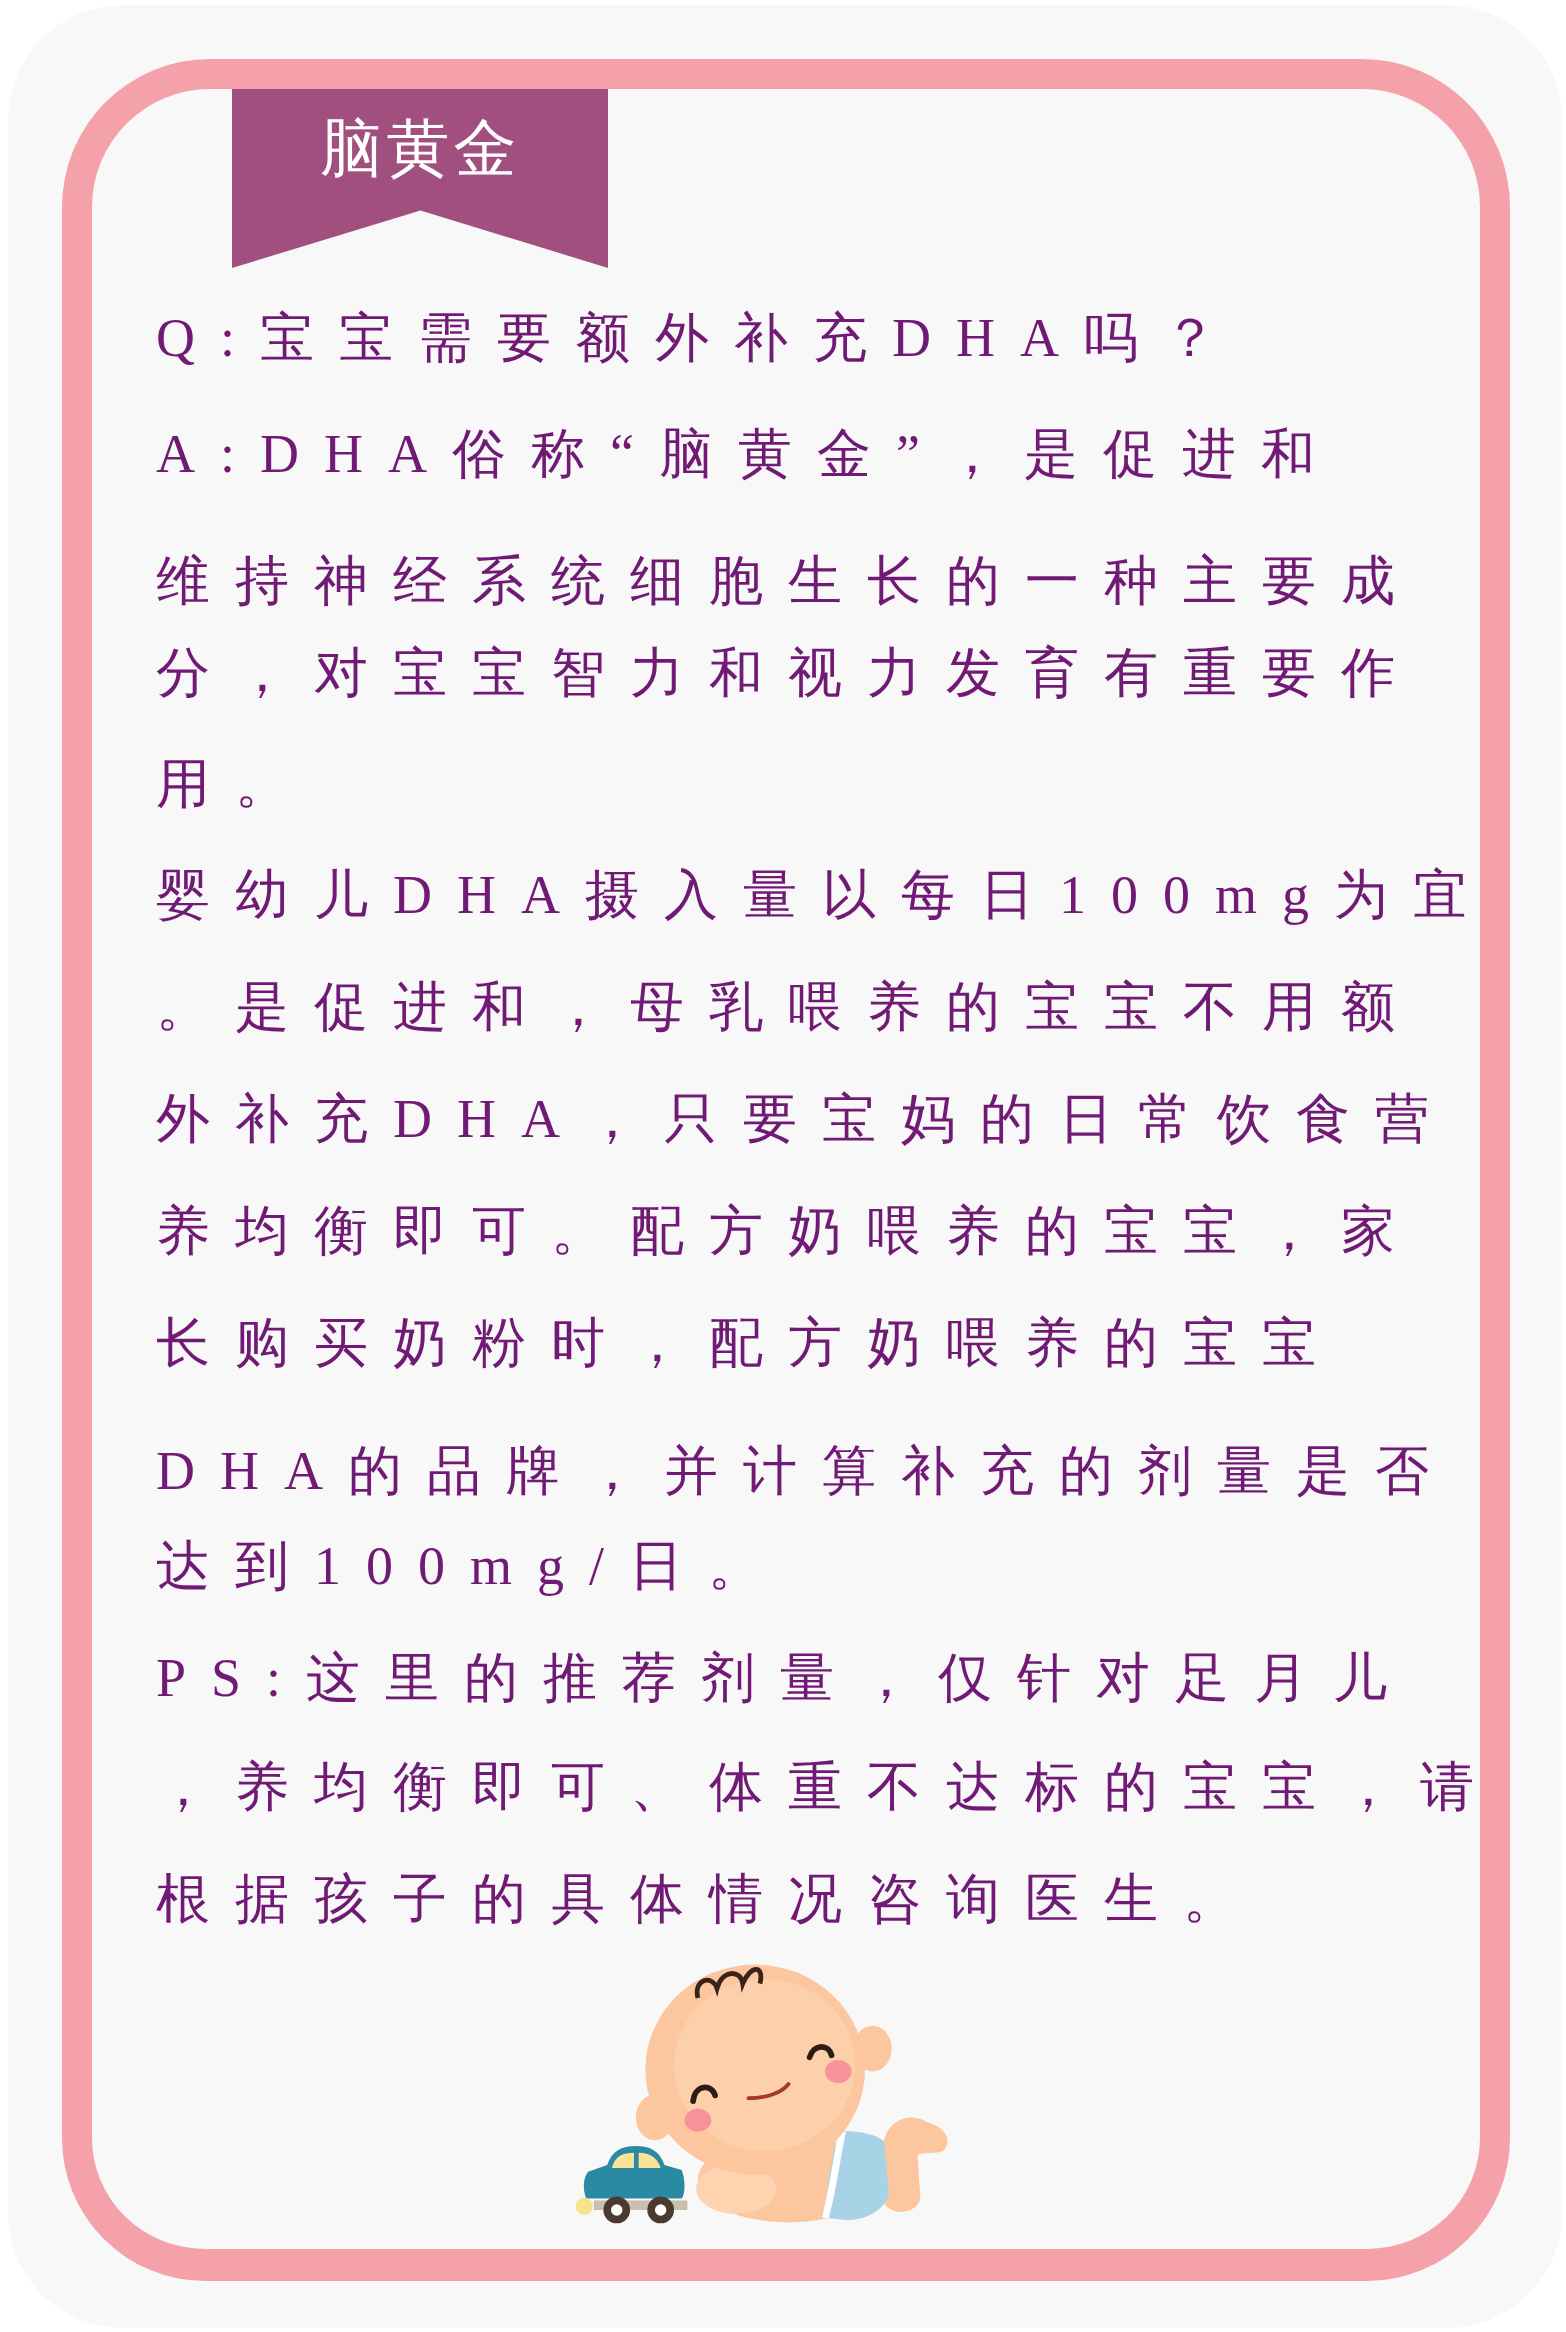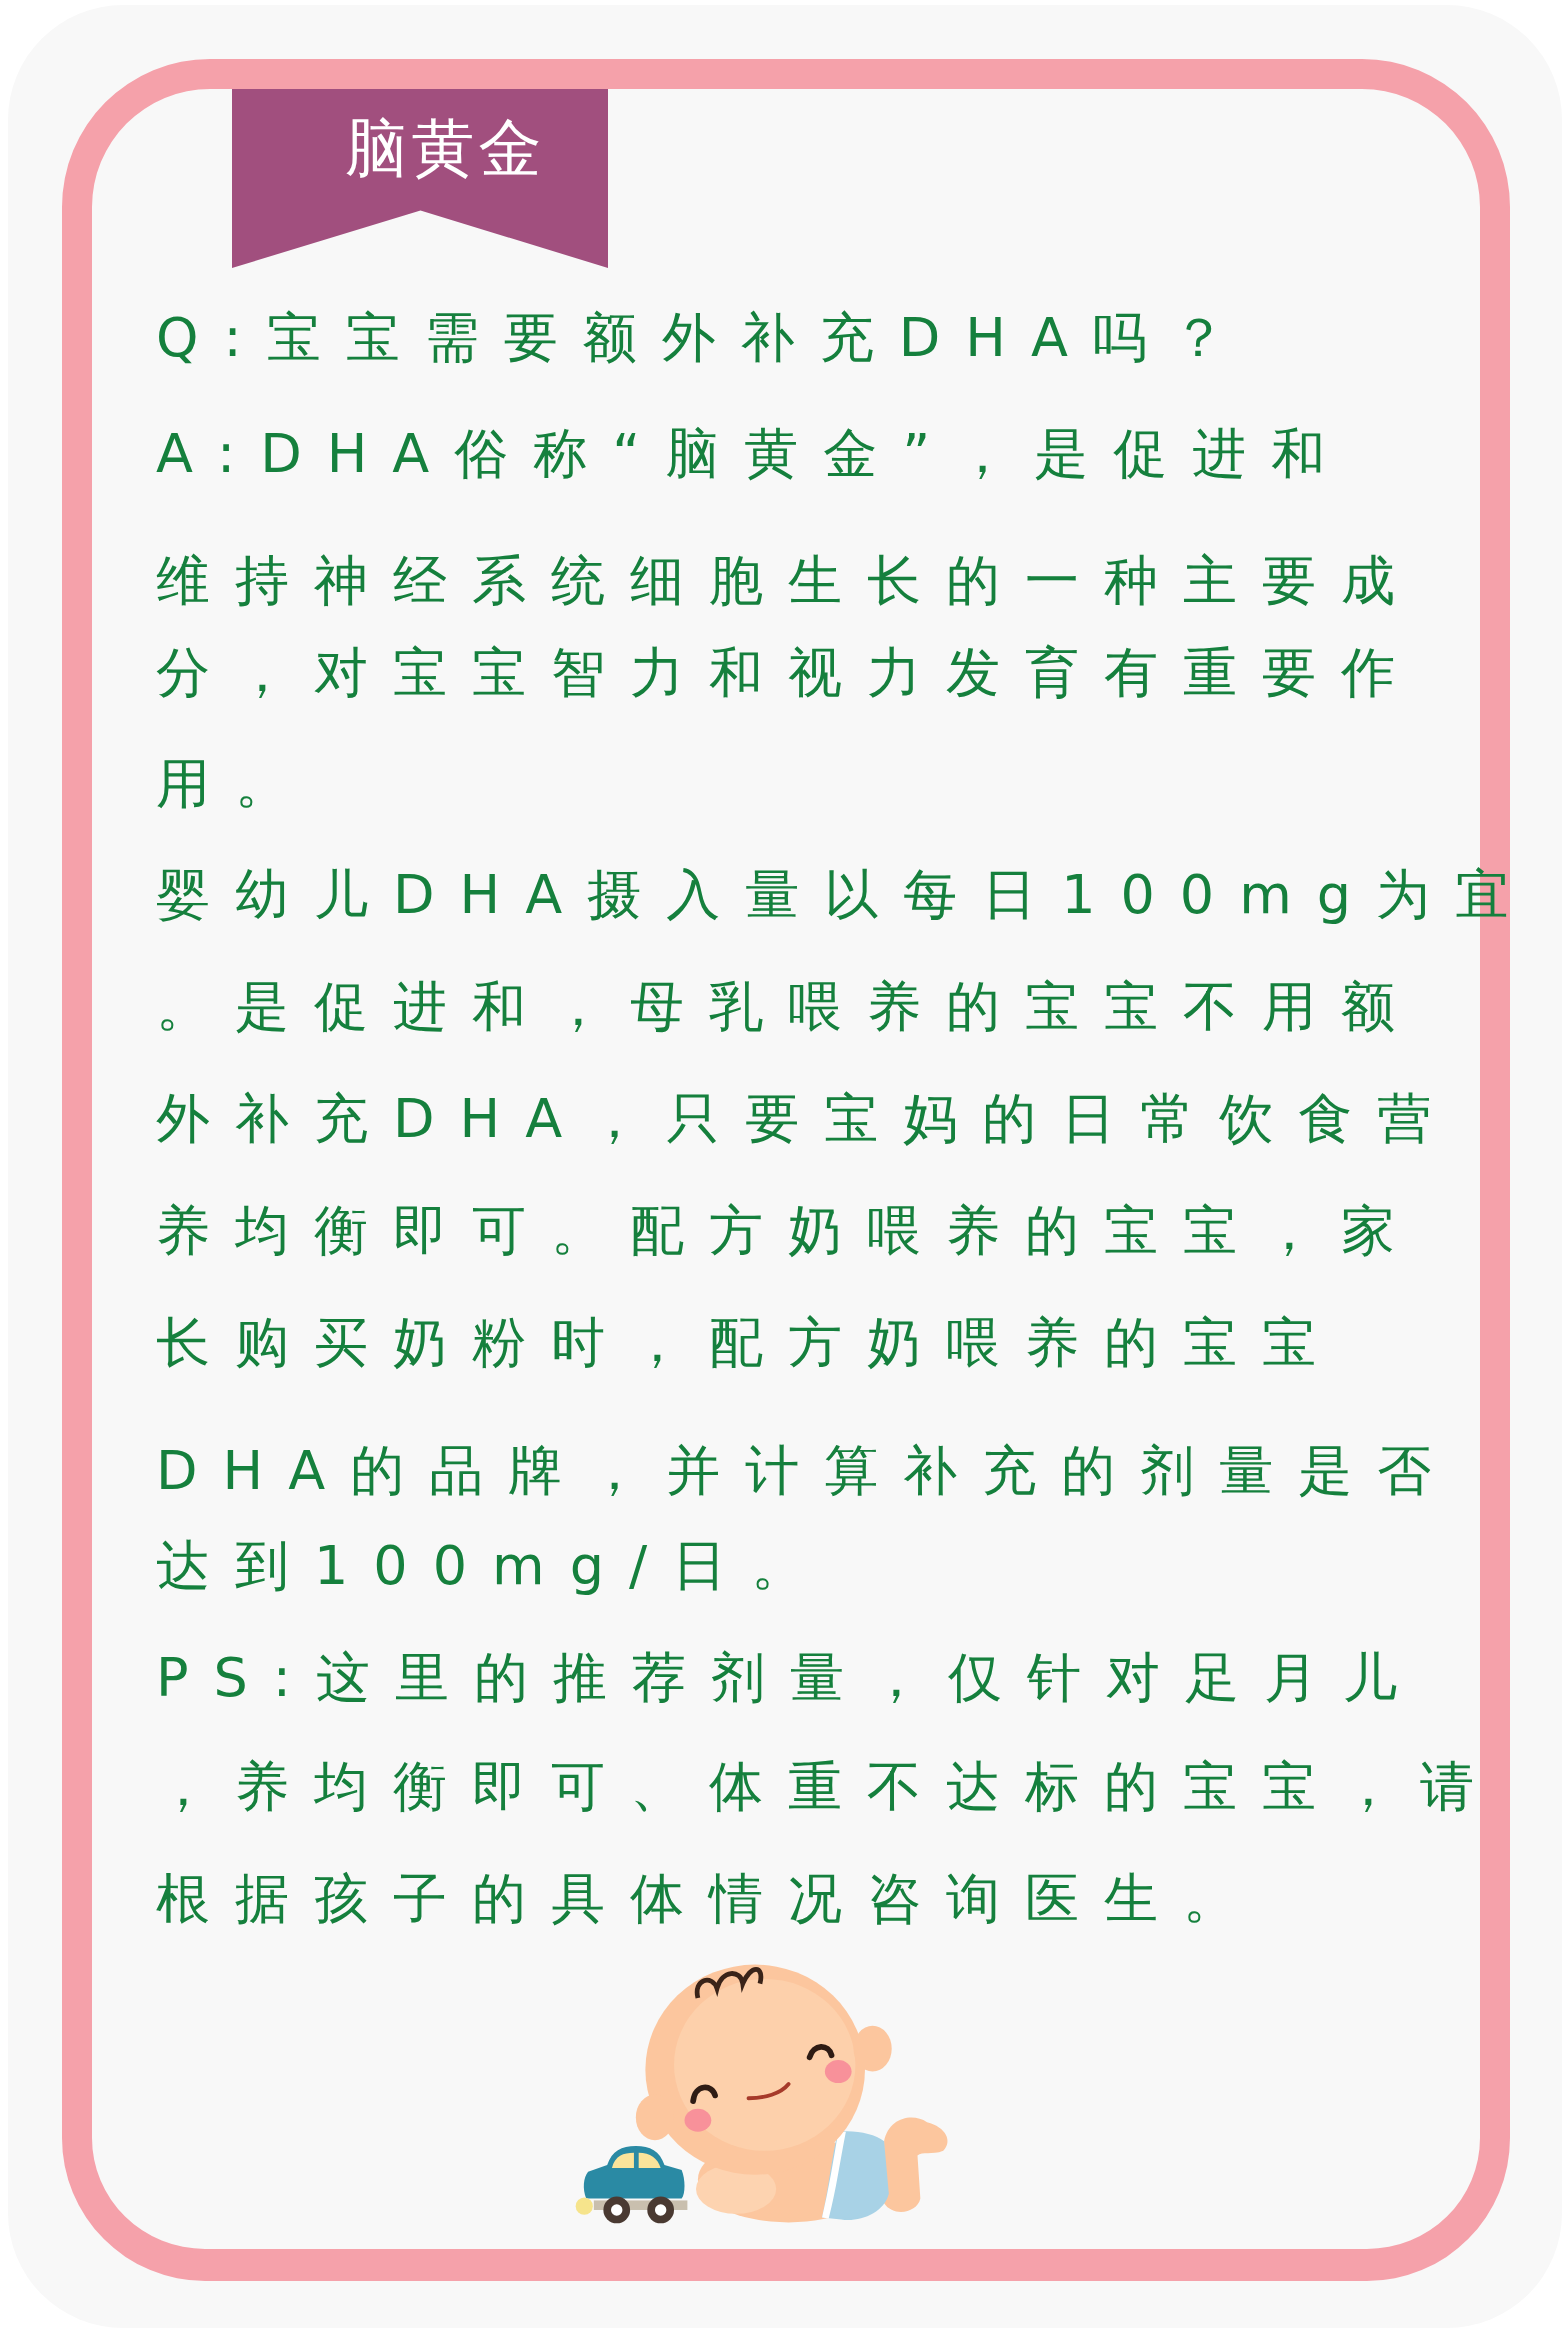--- a/index.html
+++ b/index.html
@@ -17,27 +17,28 @@
     border: 30px solid #f5a1aa; border-bottom-width: 32px;
     border-radius: 148px 148px 143px 143px;
     background: #f8f8f8;
   }
   .banner {
     position: absolute; left: 232px; top: 89px; width: 376px; height: 179px;
   }
   .banner svg { position: absolute; left: 0; top: 0; }
   .banner-title {
     position: absolute; left: 0; top: 17px; width: 376px; text-align: center;
-    color: #ffffff; font-size: 63px; line-height: 86px; letter-spacing: 3.8px; padding-left: 25px;
+    color: #ffffff; font-size: 63px; line-height: 86px; letter-spacing: 3.8px;
   }
   .text-block { position: absolute; left: 156px; top: 0; width: 1271px; }
   .line {
     position: absolute; left: 0; white-space: nowrap;
-    color: #15803d; font-size: 54px; line-height: 76px; height: 76px;
+    color: #701a75; font-size: 54px; line-height: 76px; height: 76px;
     letter-spacing: 25px;
+    font-family: Liberation Serif, serif;
   }
   .baby { position: absolute; left: 569px; top: 1950px; width: 401px; height: 287px; }
 </style>
 </head>
 <body>
 
 <div class="panel"></div>
 <div class="frame"></div>
 
 <div class="banner">

